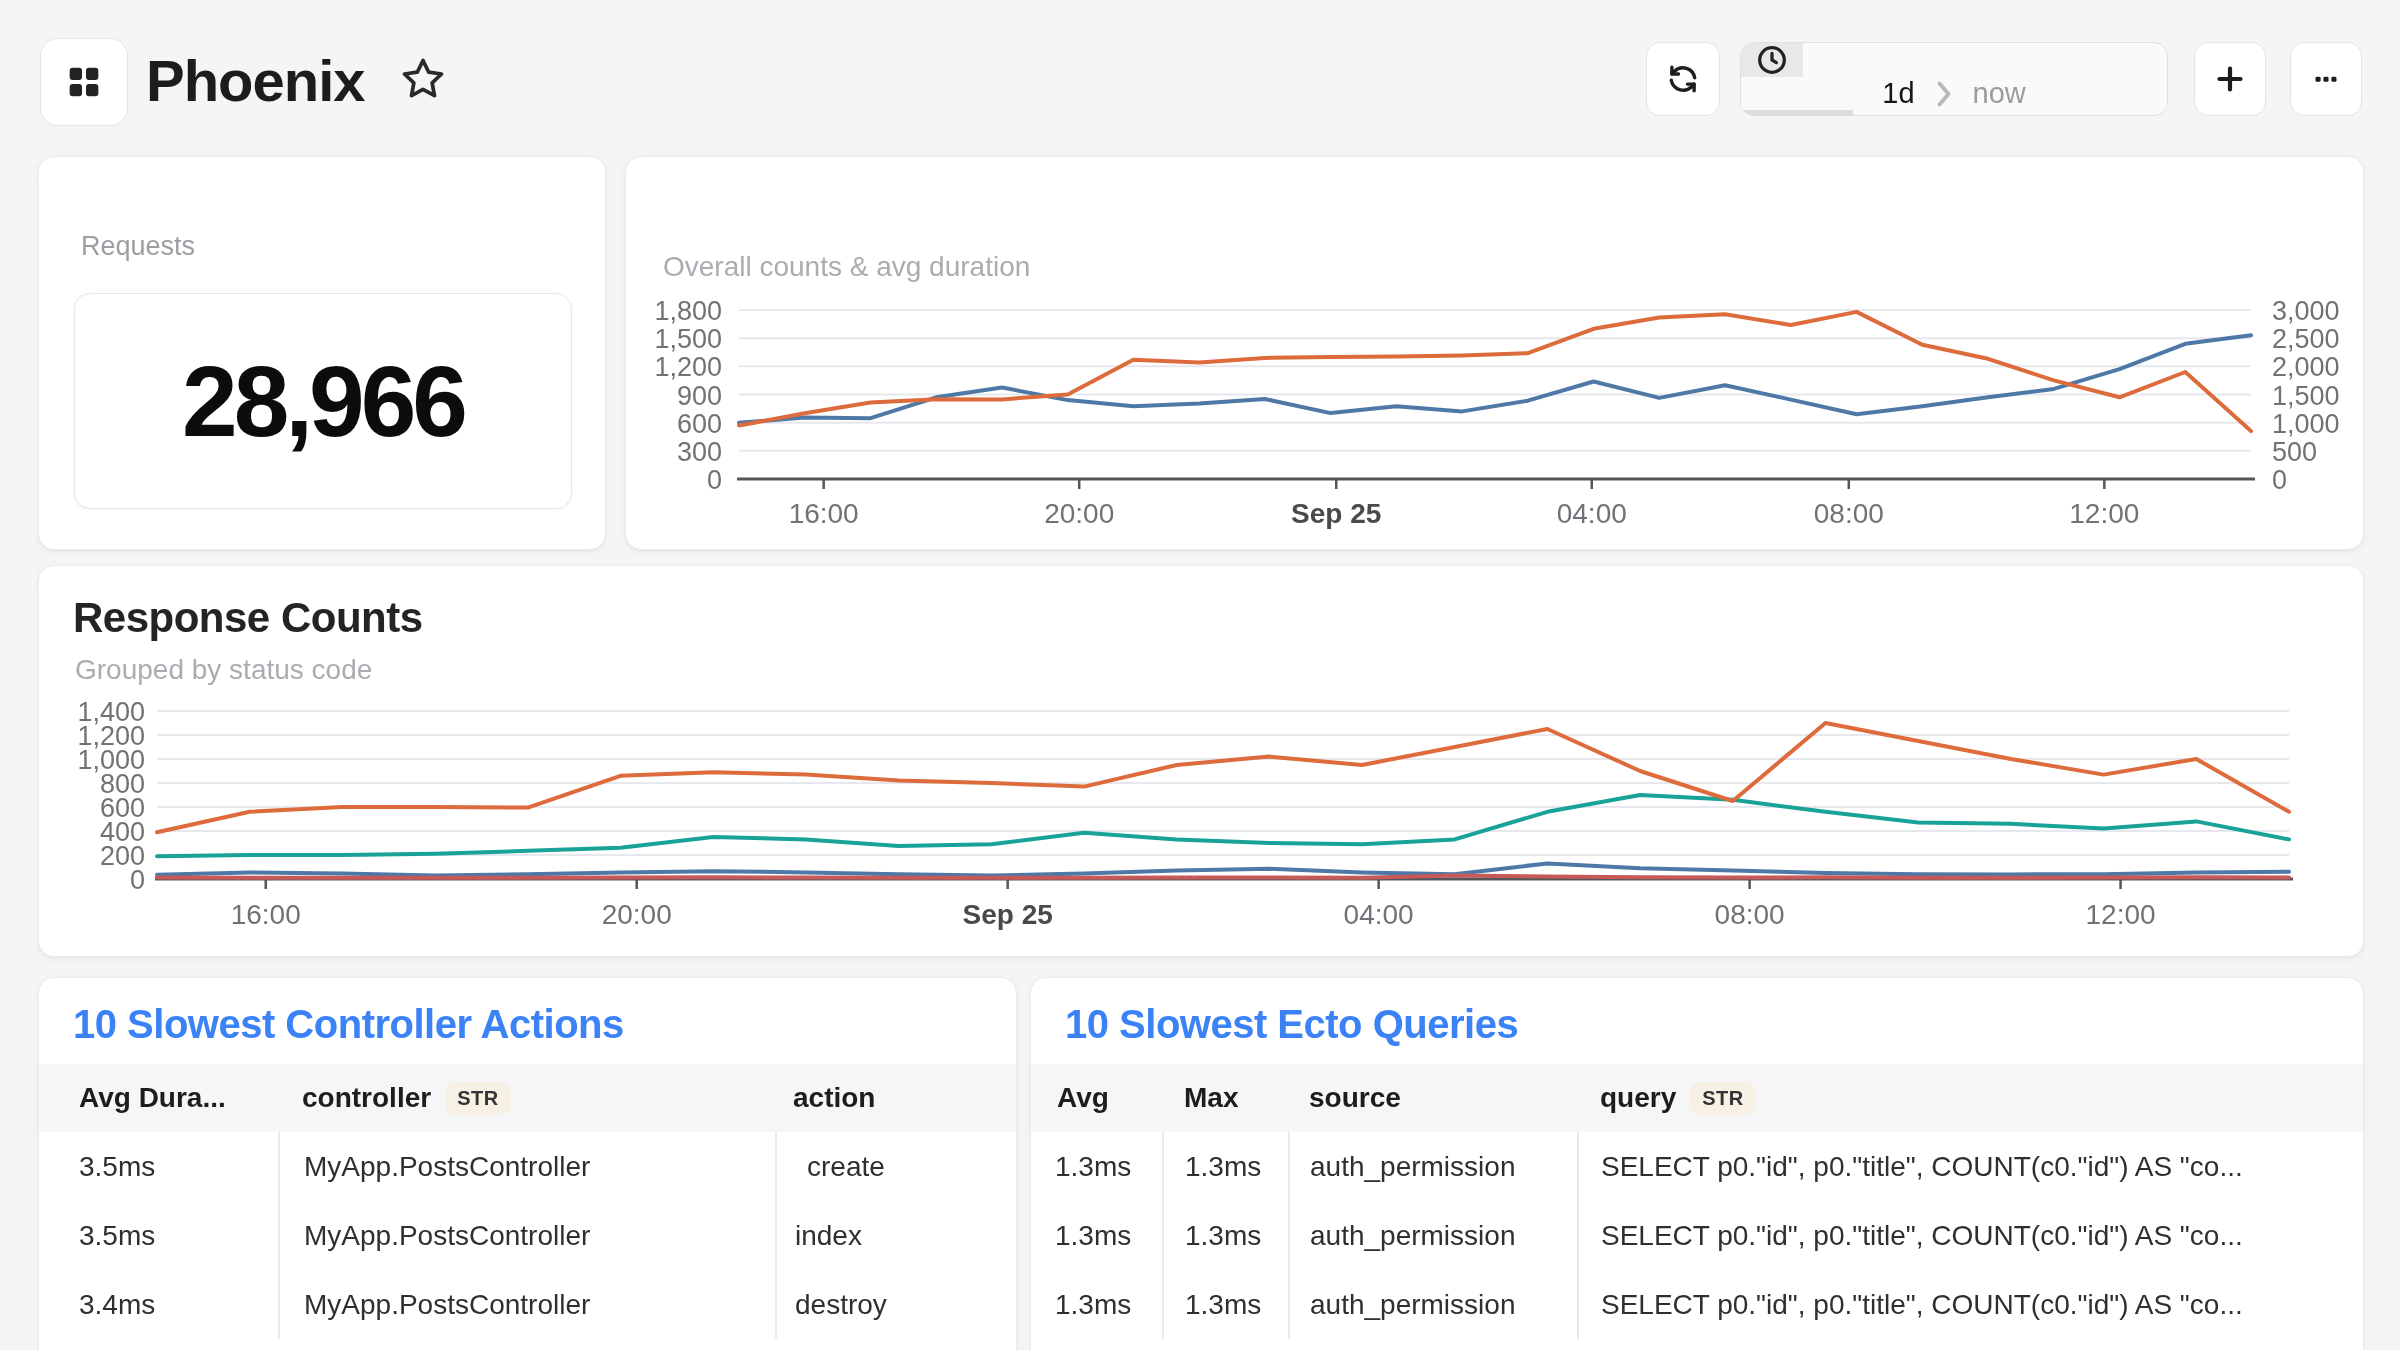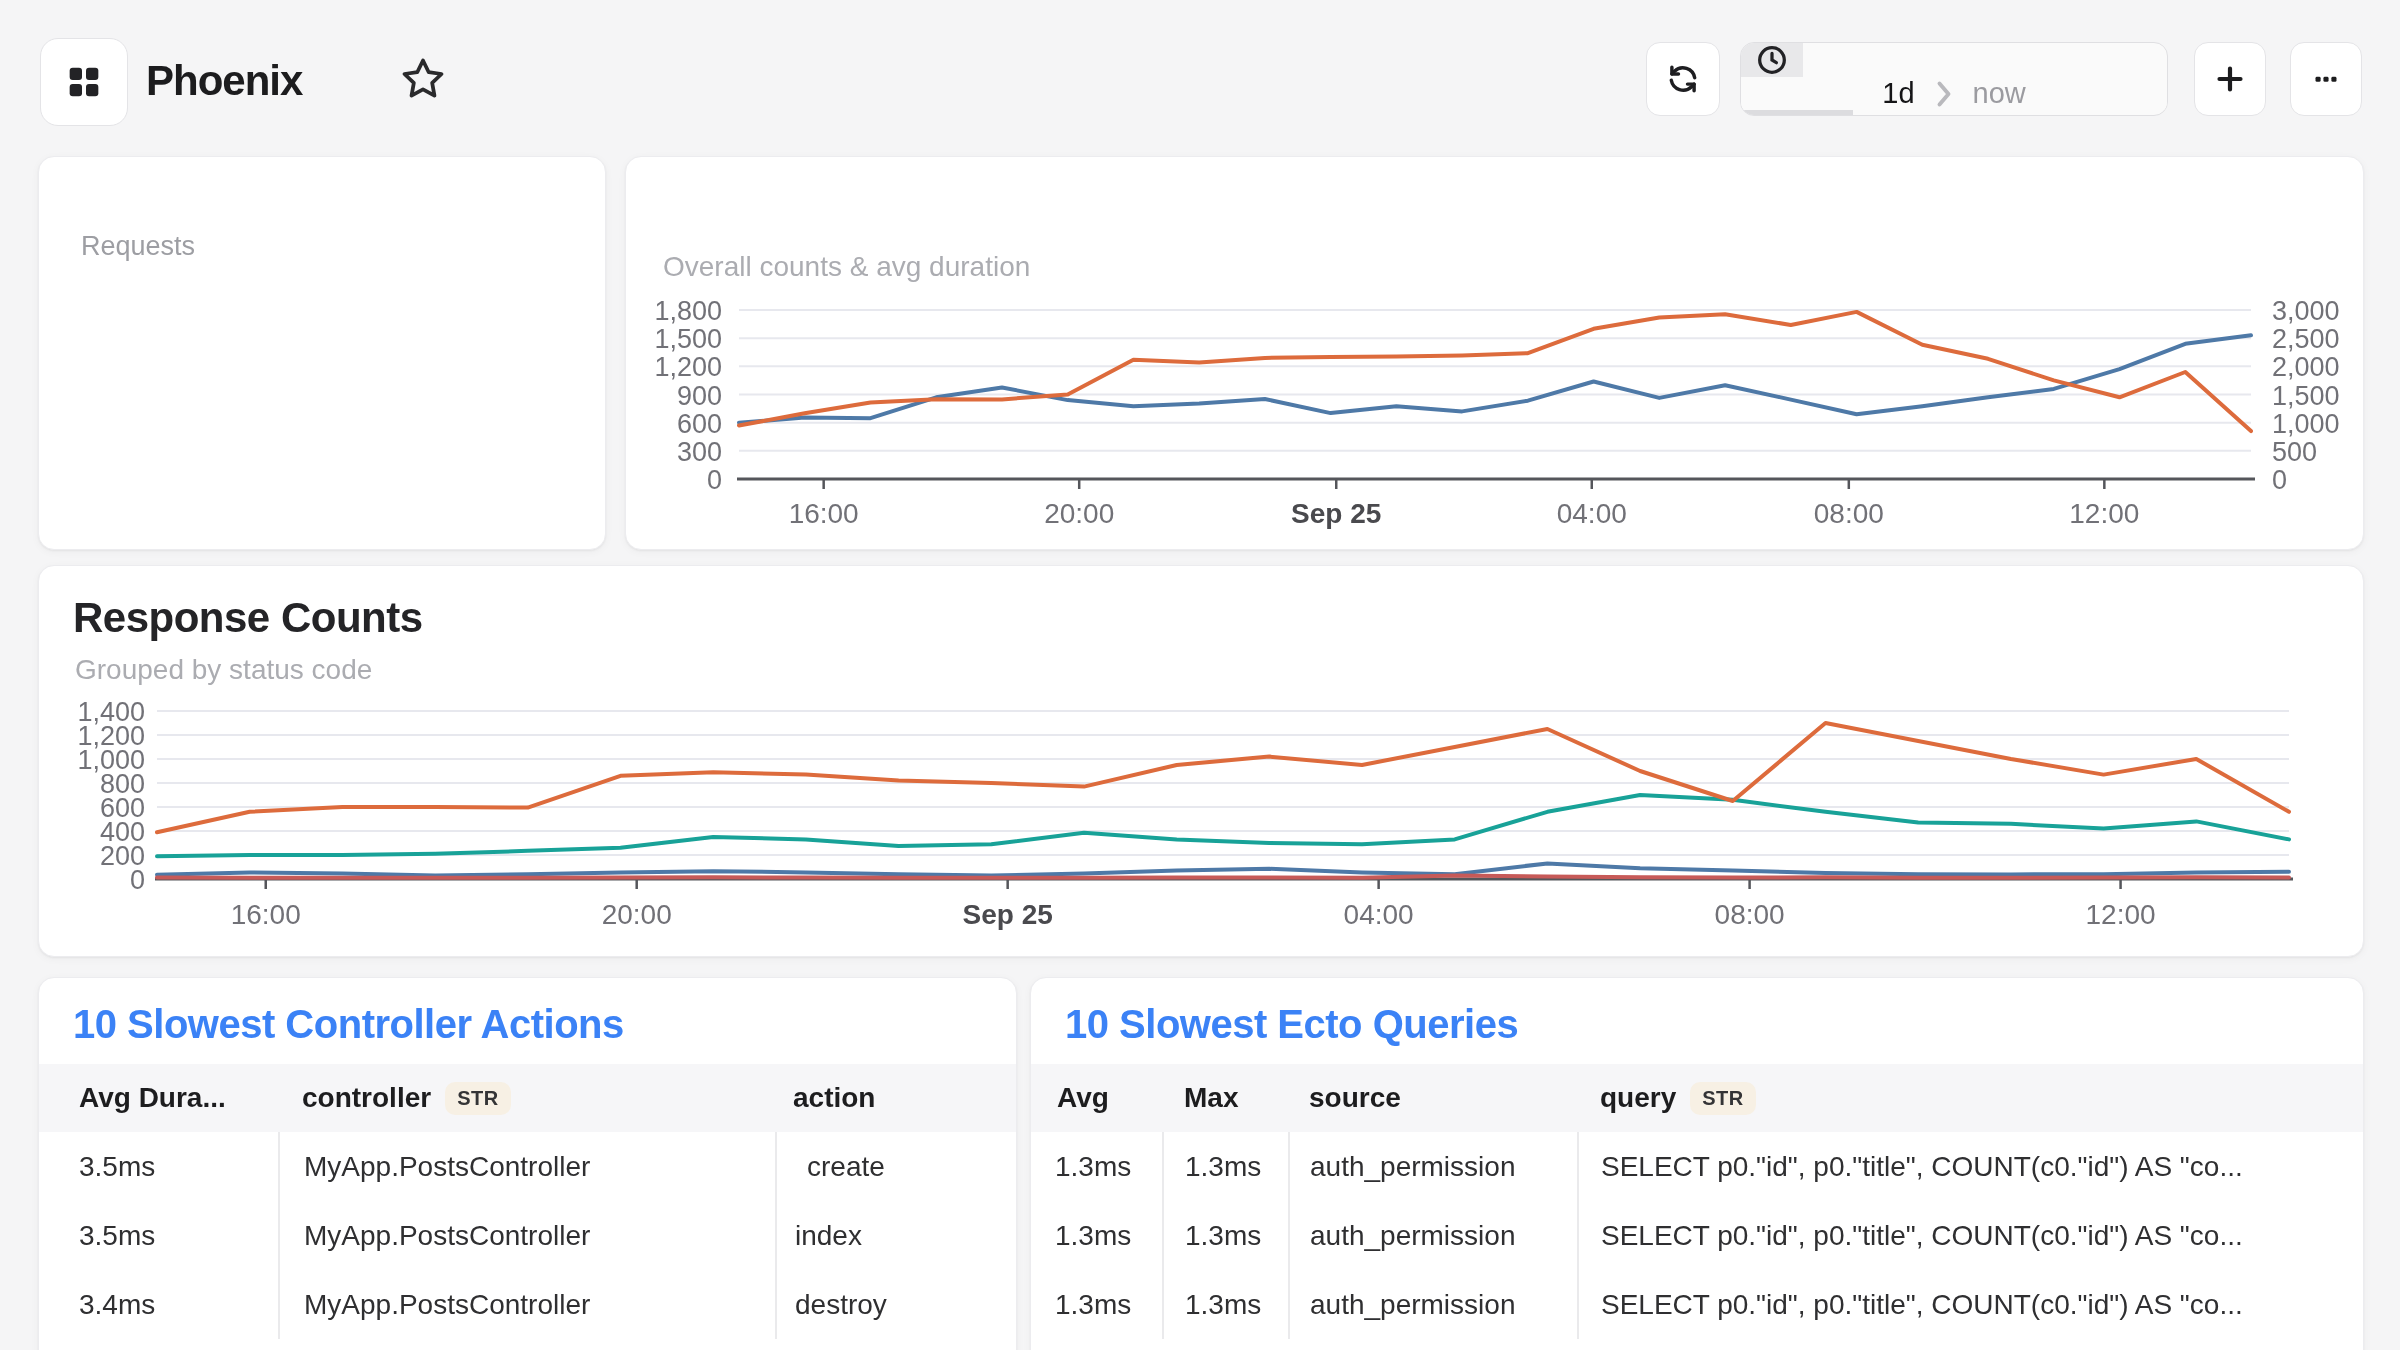--- a/index.html
+++ b/index.html
@@ -3,21 +3,21 @@
 <meta charset="utf-8">
 <style>
   html,body{margin:0;padding:0;background:#f5f5f6;}
   .screen{position:relative;width:2400px;height:1350px;background:#f5f5f6;overflow:hidden;
           font-family:"Liberation Sans",sans-serif;color:#222;}
   .abs{position:absolute;}
   .card{position:absolute;background:#fff;border:1px solid #ececef;border-radius:16px;
         box-shadow:0 1px 2px rgba(16,16,20,.05),0 2px 8px rgba(16,16,20,.04);}
   .iconbtn{position:absolute;background:#fff;border:1px solid #e4e4e7;border-radius:14px;
            display:flex;align-items:center;justify-content:center;cursor:pointer;}
-  .app-title{font-size:42px;font-weight:700;color:#1c1c1e;letter-spacing:-1px;line-height:74px;}
+  .app-title{font-size:58px;font-weight:700;color:#1c1c1e;letter-spacing:-1px;line-height:74px;}
   .time-control{position:absolute;display:flex;align-items:stretch;border:1.5px solid #dfdfe2;
                 border-radius:14px;background:#fafafa;overflow:hidden;flex-direction:column;}
   .seg{display:flex;align-items:center;justify-content:center;}
   .seg-clock{width:62px;background:#e8e8ea;}
   .seg-mid{flex:1;gap:18px;background:#fafafa;}
   .seg-tz{width:112px;background:#dcdcdf;font-weight:700;font-size:26px;color:#1f1f21;letter-spacing:.5px;}
   .t-range{font-size:29px;color:#151517;font-weight:500;}
   .t-now{font-size:29px;color:#9b9ba0;}
   .card-title{position:absolute;font-weight:700;color:#242427;letter-spacing:-.5px;}
   .card-sub{position:absolute;color:#abacb1;}
@@ -110,20 +110,23 @@
       <svg width="34" height="34" viewBox="0 0 24 24">
         <rect x="4.6" y="10.4" width="3.6" height="3.6" rx="1" fill="#1c1c1e"></rect>
         <rect x="10.2" y="10.4" width="3.6" height="3.6" rx="1" fill="#1c1c1e"></rect>
         <rect x="15.8" y="10.4" width="3.6" height="3.6" rx="1" fill="#1c1c1e"></rect>
       </svg>
     </span>
   </div>
 
   <div class="card" style="left:38px;top:156px;width:566px;height:392px;">
     <div class="stat-label" style="left:42px;top:74px;">Requests</div>
+    <div class="stat-panel" style="left:35px;top:136px;width:496px;height:214px;">
+      <span class="stat-value">28,966</span>
+    </div>
   </div>
 
   <div class="card" style="left:625px;top:156px;width:1737px;height:392px;">
     <div class="card-sub" style="left:37px;top:94px;font-size:28px;">Overall counts &amp; avg duration</div>
     <svg class="chart-svg" viewBox="0 0 1737 392">
         <line x1="113" y1="153" x2="1625" y2="153" stroke="#e7e8ee" stroke-width="2"></line>
         <text x="96" y="163" text-anchor="end" fill="#717177" font-size="27" font-family="&quot;Liberation Sans&quot;, sans-serif" font-weight="400">1,800</text>
         <line x1="113" y1="181.16666666666666" x2="1625" y2="181.16666666666666" stroke="#e7e8ee" stroke-width="2"></line>
         <text x="96" y="191.16666666666666" text-anchor="end" fill="#717177" font-size="27" font-family="&quot;Liberation Sans&quot;, sans-serif" font-weight="400">1,500</text>
         <line x1="113" y1="209.33333333333334" x2="1625" y2="209.33333333333334" stroke="#e7e8ee" stroke-width="2"></line>

